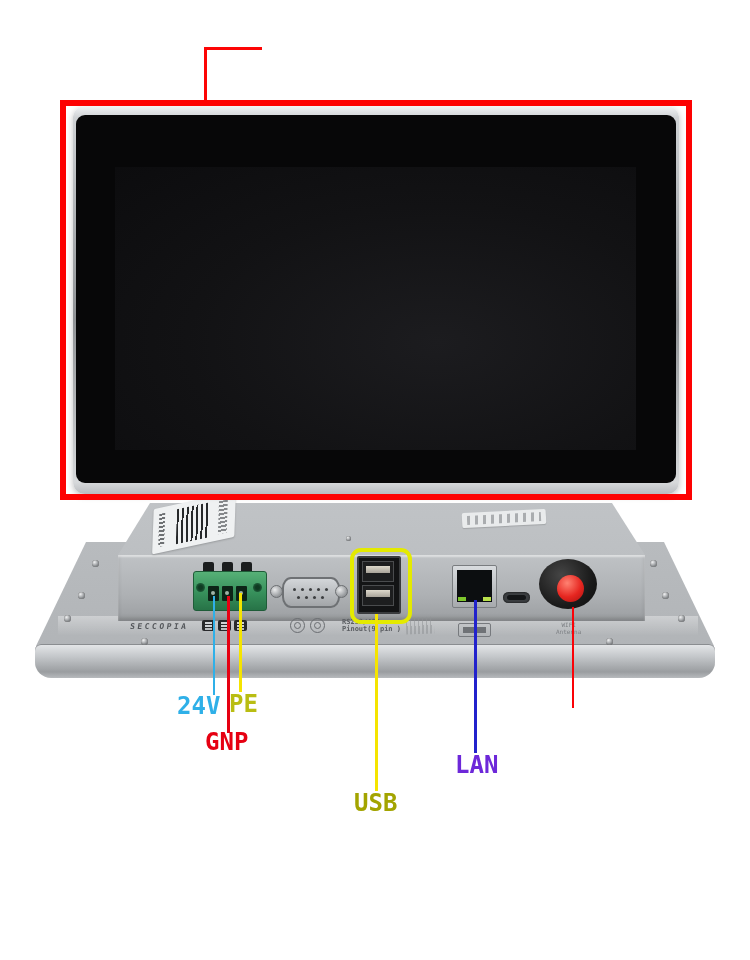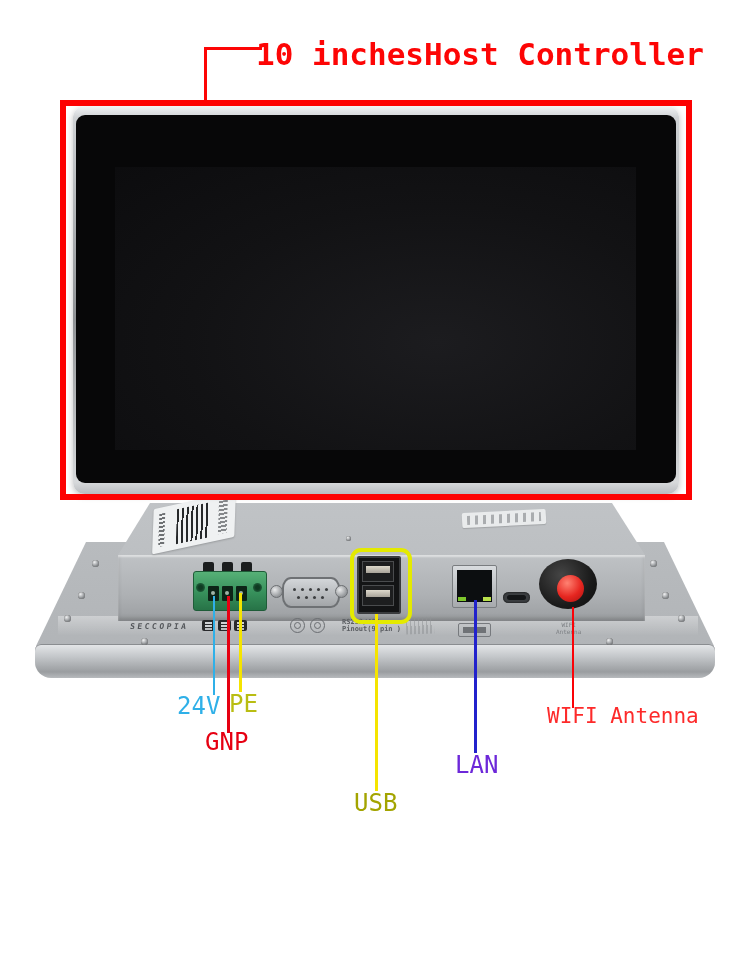--- a/index.html
+++ b/index.html
@@ -129,36 +129,35 @@
   
   .lead{z-index:31;}
   #lead-24v{left:213px;top:596px;width:2px;height:99px;background:#2fb0e8;}
   #lead-gnp{left:227px;top:596px;width:3px;height:137px;background:#e60012;}
   #lead-pe{left:239px;top:593px;width:3px;height:99px;background:#f5e400;}
   #lead-usb{left:375px;top:614px;width:3px;height:177px;background:#f5e400;}
   #lead-lan{left:474px;top:600px;width:3px;height:153px;background:#2222cc;}
   #lead-wifi{left:572px;top:607px;width:2px;height:101px;background:#fb0207;}
 
   
-  .anno{z-index:32;font-weight:normal;white-space:nowrap;}
+  .anno{z-index:32;font-weight:bold;white-space:nowrap;}
   #lbl-24v{left:177px;top:692px;font-size:24px;color:#2fb0e8;}
   #lbl-pe{left:229px;top:690px;font-size:24px;color:#b9bd12;}
   #lbl-gnp{left:205px;top:728px;font-size:24px;color:#e60012;}
   #lbl-usb{left:354px;top:789px;font-size:24px;color:#a3a400;}
   #lbl-lan{left:455px;top:751px;font-size:24px;color:#6d28d9;}
   #lbl-wifi{left:547px;top:704px;font-size:21px;color:#fd2a2a;}
 </style>
 </head>
 <body>
 
 <div id="stage">
 
   <div class="abs tlead-h"></div>
   <div class="abs tlead-v"></div>
-  <div class="abs" id="title">10 inchesHost Controller</div>
 
   <div class="abs" id="rearpanel"></div>
   <div class="abs" id="rearband"></div>
   <div class="abs" id="bottombar"></div>
 
   <div class="abs" id="boxtop"></div>
   <div class="abs" id="boxfront"></div>
 
   <div class="abs" id="barcode1">
     <span class="txtcol"></span>
@@ -270,15 +269,14 @@
   <div class="abs lead" id="lead-pe"></div>
   <div class="abs lead" id="lead-usb"></div>
   <div class="abs lead" id="lead-lan"></div>
   <div class="abs lead" id="lead-wifi"></div>
 
   <div class="abs anno" id="lbl-24v">24V</div>
   <div class="abs anno" id="lbl-pe">PE</div>
   <div class="abs anno" id="lbl-gnp">GNP</div>
   <div class="abs anno" id="lbl-usb">USB</div>
   <div class="abs anno" id="lbl-lan">LAN</div>
-  <div class="abs anno" id="lbl-wifi">WIFI Antenna</div>
 
 </div>
 
 </body></html>

